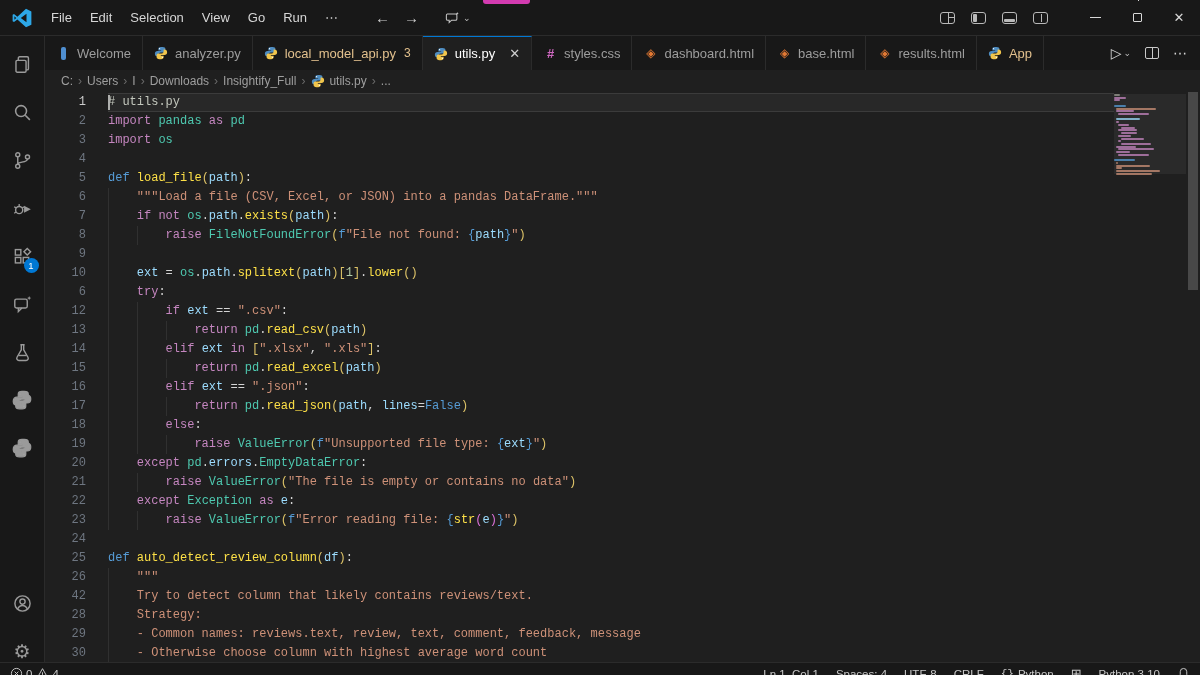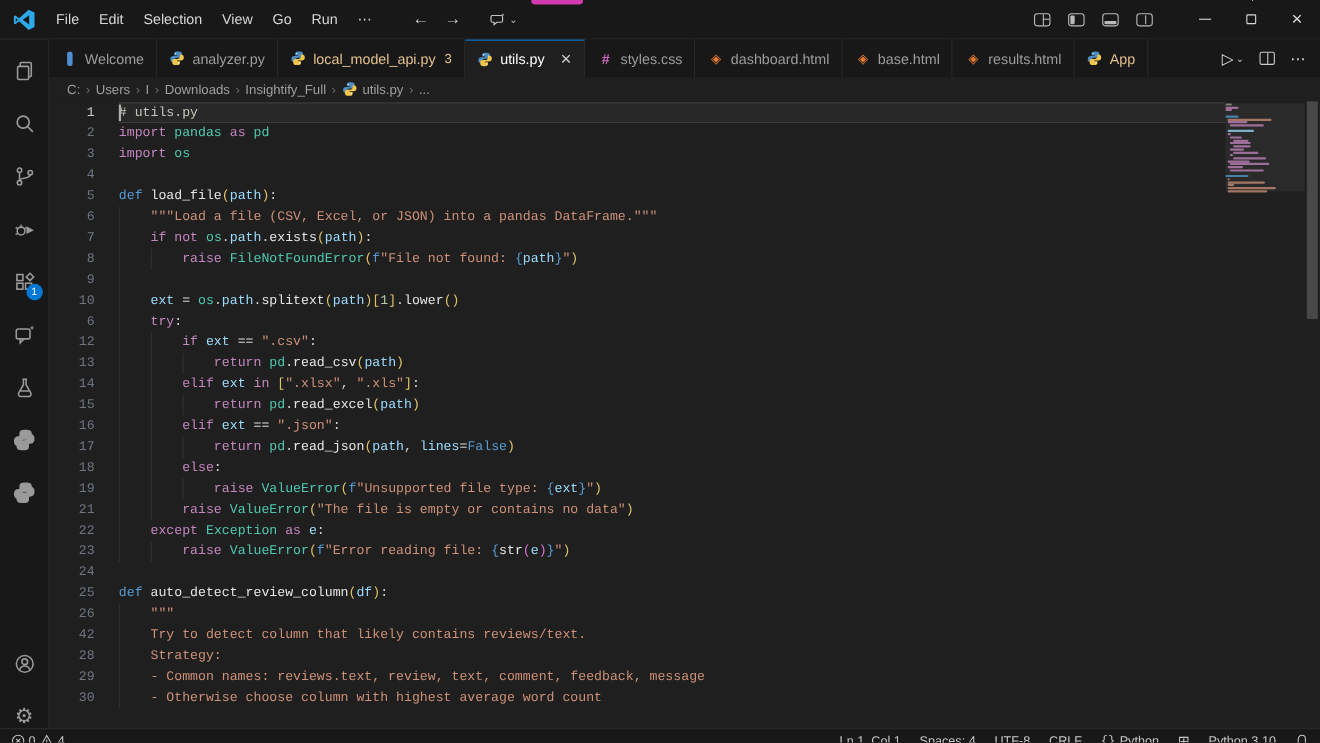--- a/index.html
+++ b/index.html
@@ -83,21 +83,21 @@
   .code-pane { position:absolute; left:0; top:1px; right:86px; }
   .code-line { display:flex; height:19px; line-height:19px;
     font-family:"Liberation Mono","DejaVu Sans Mono",monospace; font-size:12px; white-space:pre; }
   .ln { flex:0 0 41px; text-align:right; color:#6e7681; user-select:none; }
   .lc { flex:1; margin-left:22px; position:relative; color:#d4d4d4; }
   .code-line.current .ln { color:#cccccc; }
   .code-line.current .lc { background:rgba(255,255,255,0.045);
     box-shadow:inset 0 1px 0 rgba(255,255,255,0.09), inset 0 -1px 0 rgba(255,255,255,0.09); }
   .guide { position:absolute; top:0; bottom:0; width:1px; background:rgba(255,255,255,0.08); }
   .cursor { position:absolute; left:0; top:2px; width:1.5px; height:15px; background:#aeafad; }
-  .tk-k{color:#c586c0} .tk-d{color:#569cd6} .tk-f{color:#e5e5e5} .tk-v{color:#9cdcfe}
+  .tk-k{color:#c586c0} .tk-d{color:#569cd6} .tk-f{color:#fde047} .tk-v{color:#9cdcfe}
   .tk-t{color:#4ec9b0} .tk-s{color:#ce9178} .tk-c{color:#c3c7bd} .tk-n{color:#b5cea8}
   .tk-w{color:#d4d4d4} .tk-b1{color:#ddc368} .tk-b2{color:#da70d6}
 
   
   .minimap { position:absolute; top:2px; right:14px; width:72px; }
   .mm-slider { position:absolute; left:0; right:0; top:0; height:80px; background:rgba(255,255,255,0.05); }
   .mm-bar { height:2px; margin-bottom:0.72px; border-radius:1px; opacity:0.75; }
   .vscroll { position:absolute; top:0; right:0; width:14px; bottom:0; }
   .vthumb { position:absolute; top:0; left:2px; width:10px; height:198px; background:rgba(140,140,140,0.38); }
 
@@ -362,20 +362,21 @@
             <div class="code-line"><span class="ln">10</span><span class="lc"><span class="guide" style="left: 0ch;"></span><span class="tk-w">    </span><span class="tk-v">ext</span><span class="tk-w"> = </span><span class="tk-t">os</span><span class="tk-w">.</span><span class="tk-v">path</span><span class="tk-w">.</span><span class="tk-f">splitext</span><span class="tk-b1">(</span><span class="tk-v">path</span><span class="tk-b1">)</span><span class="tk-b1">[</span><span class="tk-n">1</span><span class="tk-b1">]</span><span class="tk-w">.</span><span class="tk-f">lower</span><span class="tk-b1">(</span><span class="tk-b1">)</span></span></div>
             <div class="code-line"><span class="ln">6</span><span class="lc"><span class="guide" style="left: 0ch;"></span><span class="tk-w">    </span><span class="tk-k">try</span><span class="tk-w">:</span></span></div>
             <div class="code-line"><span class="ln">12</span><span class="lc"><span class="guide" style="left: 0ch;"></span><span class="guide" style="left: 4ch;"></span><span class="tk-w">        </span><span class="tk-k">if </span><span class="tk-v">ext</span><span class="tk-w"> == </span><span class="tk-s">".csv"</span><span class="tk-w">:</span></span></div>
             <div class="code-line"><span class="ln">13</span><span class="lc"><span class="guide" style="left: 0ch;"></span><span class="guide" style="left: 4ch;"></span><span class="guide" style="left: 8ch;"></span><span class="tk-w">            </span><span class="tk-k">return </span><span class="tk-t">pd</span><span class="tk-w">.</span><span class="tk-f">read_csv</span><span class="tk-b1">(</span><span class="tk-v">path</span><span class="tk-b1">)</span></span></div>
             <div class="code-line"><span class="ln">14</span><span class="lc"><span class="guide" style="left: 0ch;"></span><span class="guide" style="left: 4ch;"></span><span class="tk-w">        </span><span class="tk-k">elif </span><span class="tk-v">ext</span><span class="tk-k"> in </span><span class="tk-b1">[</span><span class="tk-s">".xlsx"</span><span class="tk-w">, </span><span class="tk-s">".xls"</span><span class="tk-b1">]</span><span class="tk-w">:</span></span></div>
             <div class="code-line"><span class="ln">15</span><span class="lc"><span class="guide" style="left: 0ch;"></span><span class="guide" style="left: 4ch;"></span><span class="guide" style="left: 8ch;"></span><span class="tk-w">            </span><span class="tk-k">return </span><span class="tk-t">pd</span><span class="tk-w">.</span><span class="tk-f">read_excel</span><span class="tk-b1">(</span><span class="tk-v">path</span><span class="tk-b1">)</span></span></div>
             <div class="code-line"><span class="ln">16</span><span class="lc"><span class="guide" style="left: 0ch;"></span><span class="guide" style="left: 4ch;"></span><span class="tk-w">        </span><span class="tk-k">elif </span><span class="tk-v">ext</span><span class="tk-w"> == </span><span class="tk-s">".json"</span><span class="tk-w">:</span></span></div>
             <div class="code-line"><span class="ln">17</span><span class="lc"><span class="guide" style="left: 0ch;"></span><span class="guide" style="left: 4ch;"></span><span class="guide" style="left: 8ch;"></span><span class="tk-w">            </span><span class="tk-k">return </span><span class="tk-t">pd</span><span class="tk-w">.</span><span class="tk-f">read_json</span><span class="tk-b1">(</span><span class="tk-v">path</span><span class="tk-w">, </span><span class="tk-v">lines</span><span class="tk-w">=</span><span class="tk-d">False</span><span class="tk-b1">)</span></span></div>
             <div class="code-line"><span class="ln">18</span><span class="lc"><span class="guide" style="left: 0ch;"></span><span class="guide" style="left: 4ch;"></span><span class="tk-w">        </span><span class="tk-k">else</span><span class="tk-w">:</span></span></div>
             <div class="code-line"><span class="ln">19</span><span class="lc"><span class="guide" style="left: 0ch;"></span><span class="guide" style="left: 4ch;"></span><span class="guide" style="left: 8ch;"></span><span class="tk-w">            </span><span class="tk-k">raise </span><span class="tk-t">ValueError</span><span class="tk-b1">(</span><span class="tk-d">f</span><span class="tk-s">"Unsupported file type: </span><span class="tk-d">{</span><span class="tk-v">ext</span><span class="tk-d">}</span><span class="tk-s">"</span><span class="tk-b1">)</span></span></div>
+            <div class="code-line"><span class="ln">20</span><span class="lc"><span class="guide" style="left: 0ch;"></span><span class="tk-w">    </span><span class="tk-k">except </span><span class="tk-t">pd</span><span class="tk-w">.</span><span class="tk-v">errors</span><span class="tk-w">.</span><span class="tk-t">EmptyDataError</span><span class="tk-w">:</span></span></div>
             <div class="code-line"><span class="ln">21</span><span class="lc"><span class="guide" style="left: 0ch;"></span><span class="guide" style="left: 4ch;"></span><span class="tk-w">        </span><span class="tk-k">raise </span><span class="tk-t">ValueError</span><span class="tk-b1">(</span><span class="tk-s">"The file is empty or contains no data"</span><span class="tk-b1">)</span></span></div>
             <div class="code-line"><span class="ln">22</span><span class="lc"><span class="guide" style="left: 0ch;"></span><span class="tk-w">    </span><span class="tk-k">except </span><span class="tk-t">Exception</span><span class="tk-k"> as </span><span class="tk-v">e</span><span class="tk-w">:</span></span></div>
             <div class="code-line"><span class="ln">23</span><span class="lc"><span class="guide" style="left: 0ch;"></span><span class="guide" style="left: 4ch;"></span><span class="tk-w">        </span><span class="tk-k">raise </span><span class="tk-t">ValueError</span><span class="tk-b1">(</span><span class="tk-d">f</span><span class="tk-s">"Error reading file: </span><span class="tk-d">{</span><span class="tk-f">str</span><span class="tk-b2">(</span><span class="tk-v">e</span><span class="tk-b2">)</span><span class="tk-d">}</span><span class="tk-s">"</span><span class="tk-b1">)</span></span></div>
             <div class="code-line"><span class="ln">24</span><span class="lc"></span></div>
             <div class="code-line"><span class="ln">25</span><span class="lc"><span class="tk-d">def </span><span class="tk-f">auto_detect_review_column</span><span class="tk-b1">(</span><span class="tk-v">df</span><span class="tk-b1">)</span><span class="tk-w">:</span></span></div>
             <div class="code-line"><span class="ln">26</span><span class="lc"><span class="guide" style="left: 0ch;"></span><span class="tk-s">    """</span></span></div>
             <div class="code-line"><span class="ln">42</span><span class="lc"><span class="guide" style="left: 0ch;"></span><span class="tk-s">    Try to detect column that likely contains reviews/text.</span></span></div>
             <div class="code-line"><span class="ln">28</span><span class="lc"><span class="guide" style="left: 0ch;"></span><span class="tk-s">    Strategy:</span></span></div>
             <div class="code-line"><span class="ln">29</span><span class="lc"><span class="guide" style="left: 0ch;"></span><span class="tk-s">    - Common names: reviews.text, review, text, comment, feedback, message</span></span></div>
             <div class="code-line"><span class="ln">30</span><span class="lc"><span class="guide" style="left: 0ch;"></span><span class="tk-s">    - Otherwise choose column with highest average word count</span></span></div>

